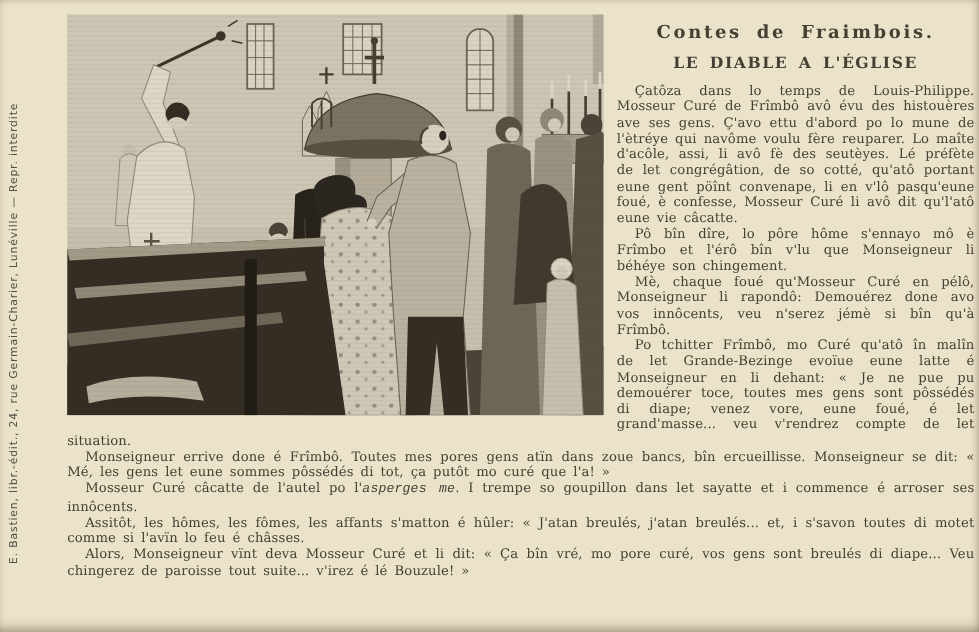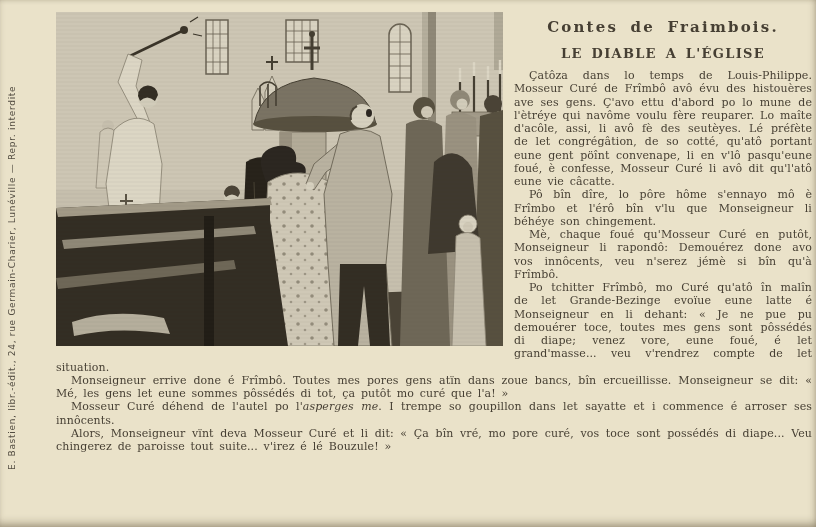--- a/index.html
+++ b/index.html
@@ -21,21 +21,21 @@
     font-family:"DejaVu Sans","Liberation Sans",sans-serif;
     font-size:9px;letter-spacing:.7px;color:#534d42;white-space:nowrap;
   }
   .content{position:absolute;left:56px;top:10px;width:756px;}
   .illustration{float:left;width:447px;height:334px;margin:2px 11px 6px 0;}
   .header{text-align:center;margin-top:8px;}
   .series-title{font-size:15px;font-weight:bold;letter-spacing:2.2px;word-spacing:5px;}
   .story-title{font-size:13px;font-weight:bold;letter-spacing:1.3px;word-spacing:3px;margin-top:10px;}
   .story{margin-top:8px;font-size:11px;line-height:13.25px;text-align:justify;}
   .story p{margin:0;text-indent:15px;word-spacing:2.2px;letter-spacing:.1px;}
-  .story .it{font-style:italic;}
+  .story .it{font-style:italic;font-family:Liberation Mono, monospace;}
 </style>
 </head>
 <body>
 
 <div class="postcard">
 
   <div class="publisher-vertical">E. Bastien, libr.-édit., 24, rue Germain-Charier, Lunéville — Repr. interdite</div>
 
   <div class="content">
 
@@ -166,21 +166,22 @@
     </div>
 
     <div class="header">
       <div class="series-title">Contes de Fraimbois.</div>
       <div class="story-title">LE DIABLE A L'ÉGLISE</div>
     </div>
 
     <div class="story">
         <p><span>Çatôza dans lo temps de Louis-Philippe. Mosseur Curé de Frîmbô avô évu des histouères ave ses gens. Ç'avo ettu d'abord po lo mune de l'ètréye qui navôme voulu fère reuparer. Lo maîte d'acôle, assi, li avô fè des seutèyes. Lé préfète de let congrégâtion, de so cotté, qu'atô portant eune gent pöînt convenape, li en v'lô pasqu'eune foué, è confesse, Mosseur Curé li avô dit qu'l'atô eune vie câcatte.</span></p>
         <p><span>Pô bîn dîre, lo pôre hôme s'ennayo mô è Frîmbo et l'érô bîn v'lu que Monseigneur li béhéye son chingement.</span></p>
-        <p><span>Mè, chaque foué qu'Mosseur Curé en putôt, Monseigneur li rapondô: Demouérez done avo vos innôcents, veu n'serez jémè si bîn qu'à Frîmbô.</span></p>
+        <p><span>Mè, chaque foué qu'Mosseur Curé en pélô, Monseigneur li rapondô: Demouérez done avo vos innôcents, veu n'serez jémè si bîn qu'à Frîmbô.</span></p>
         <p><span>Po tchitter Frîmbô, mo Curé qu'atô în malîn de let Grande-Bezinge evoïue eune latte é Monseigneur en li dehant: « Je ne pue pu demouérer toce, toutes mes gens sont pôssédés di diape; venez vore, eune foué, é let grand'masse... veu v'rendrez compte de let situation.</span></p>
         <p><span>Monseigneur errive done é Frîmbô. Toutes mes pores gens atïn dans zoue bancs, bîn ercueillisse. Monseigneur se dit: « Mé, les gens let eune sommes pôssédés di tot, ça putôt mo curé que l'a! »</span></p>
-        <p><span>Mosseur Curé déhend de l'autel po l'</span><span class="it">asperges me</span><span>. I trempe so goupillon dans let sayatte et i commence é arroser ses innôcents.</span></p>
-        <p><span>Alors, Monseigneur vïnt deva Mosseur Curé et li dit: « Ça bîn vré, mo pore curé, vos toce sont possédés di diape... Veu chingerez de paroisse tout suite... v'irez é lé Bouzule! »</span></p>
+        <p><span>Mosseur Curé câcatte de l'autel po l'</span><span class="it">asperges me</span><span>. I trempe so goupillon dans let sayatte et i commence é arroser ses innôcents.</span></p>
+        <p><span>Assitôt, les hômes, les fômes, les affants s'matton é hûler: « J'atan breulés, j'atan breulés... et, i s'savon toutes di motet comme si l'avïn lo feu é châsses.</span></p>
+        <p><span>Alors, Monseigneur vïnt deva Mosseur Curé et li dit: « Ça bîn vré, mo pore curé, vos gens sont breulés di diape... Veu chingerez de paroisse tout suite... v'irez é lé Bouzule! »</span></p>
       </div>
 
   </div>
 </div>
 
 </body></html>

